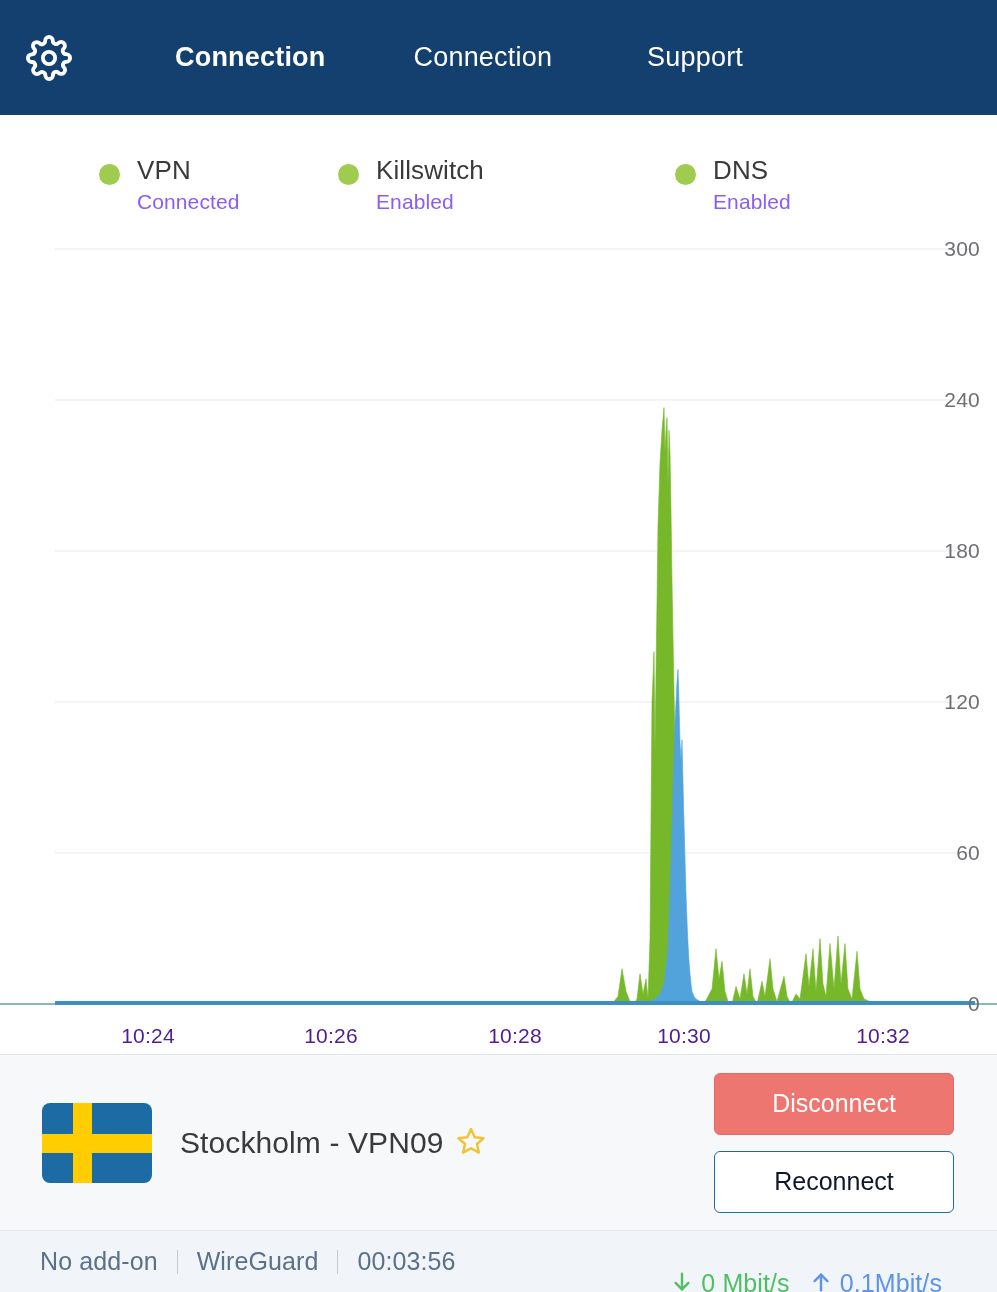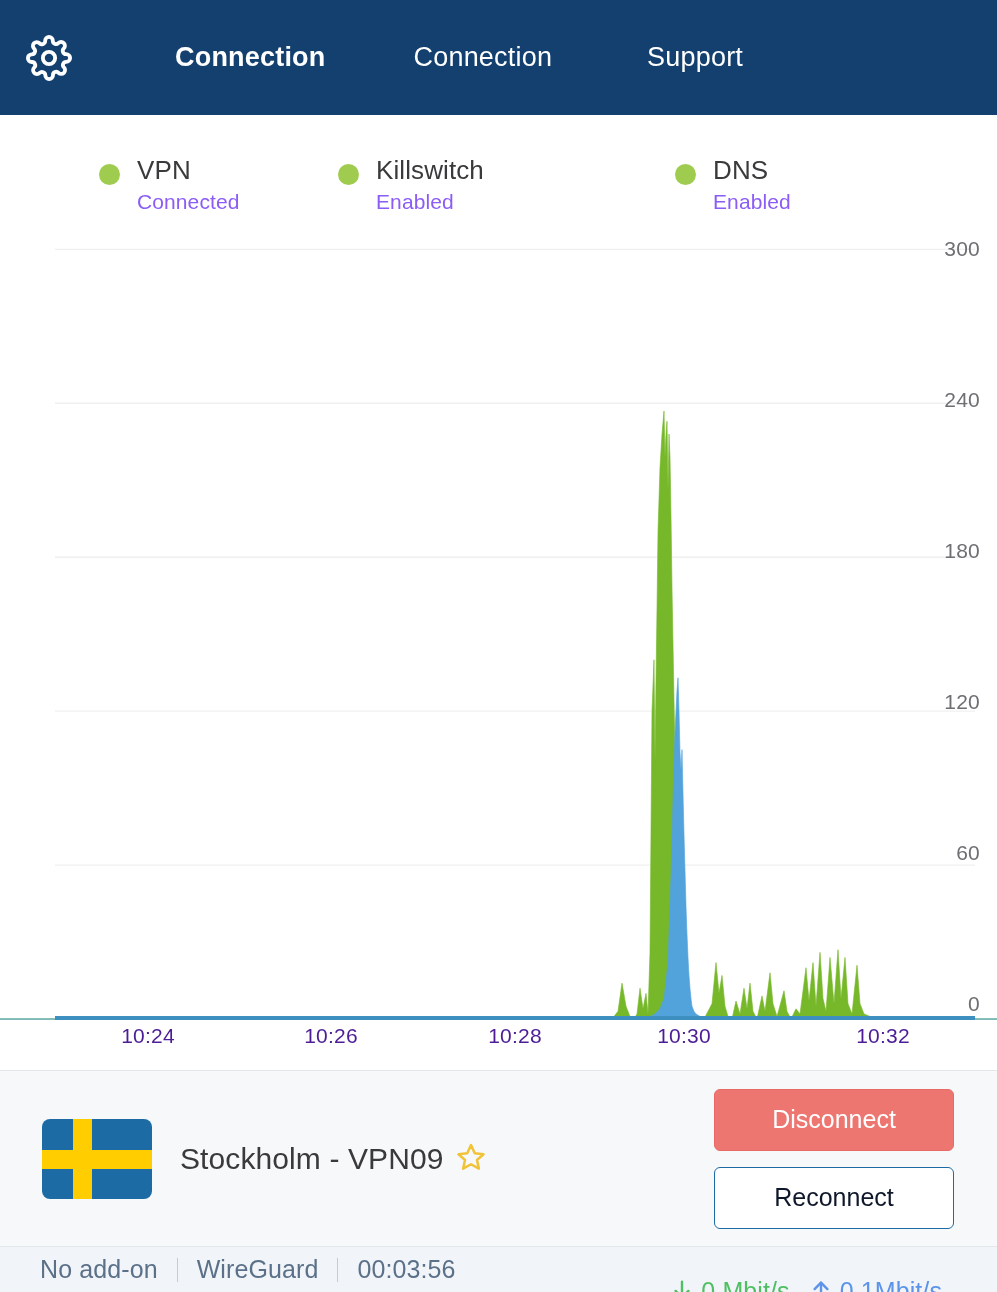--- a/index.html
+++ b/index.html
@@ -239,21 +239,21 @@
   .btn-reconnect {
     background: #ffffff;
     color: #0f172a;
     border: 1px solid #1C6BA4;
     margin-top: 16px;
   }
 
   
   .status-bar {
     flex: 0 0 auto;
-    height: 46px;
+    height: 62px;
     background: #F1F4F8;
     border-top: 1px solid #E3E7EB;
     display: flex;
     align-items: center;
     box-sizing: border-box;
     position: relative;
   }
   .sb-left {
     display: flex;
     align-items: center;

